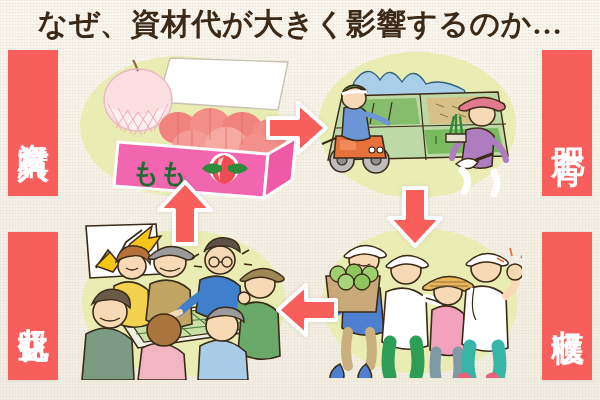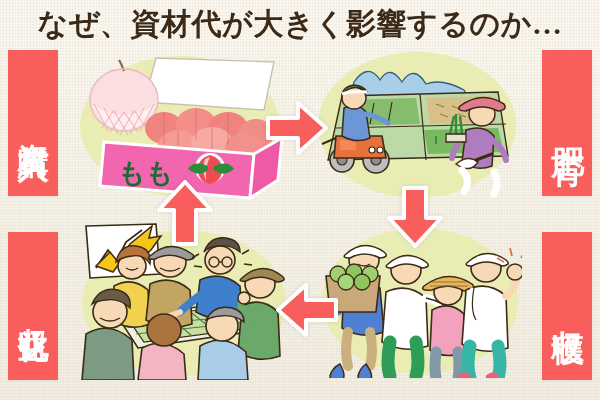--- a/index.html
+++ b/index.html
@@ -58,21 +58,21 @@
 
 <div id="stage">
 
   <div id="title">なぜ、資材代が大きく影響するのか…</div>
 
   <div class="ellipse" id="el-tl"></div>
   <div class="ellipse" id="el-tr"></div>
   <div class="ellipse" id="el-br"></div>
   <div class="ellipse" id="el-bl"></div>
 
-  <div class="panel" style="left:78px;top:52px;width:210px;height:150px;">
+  <div class="panel" style="left:92px;top:52px;width:210px;height:150px;">
     <svg width="210" height="150" viewBox="0 0 210 150">
 
       <g>
         <path d="M78 6 L196 10 L186 58 L66 50 Z" fill="#ffffff" stroke="#c9c2b2" stroke-width="1.4"></path>
       </g>
 
       <g>
         <ellipse cx="46" cy="48" rx="34" ry="31" fill="#fbdfe0"></ellipse>
         <path d="M46 19 q-3 -8 -5 -11" stroke="#8a6a3a" stroke-width="2.2" fill="none"></path>
         <path d="M14 52 q32 22 64 0 q-10 24 -32 27 q-22 -3 -32 -27 Z" fill="#fdeef0" opacity=".95"></path>

